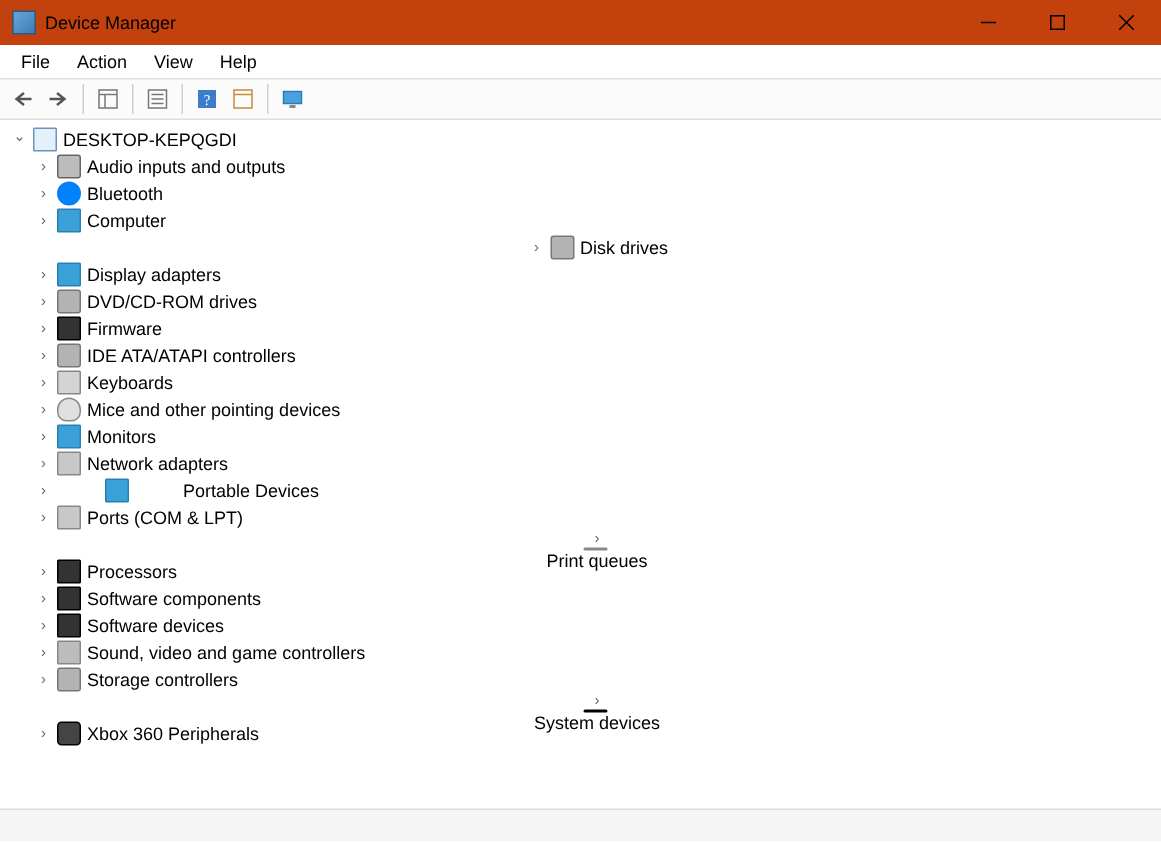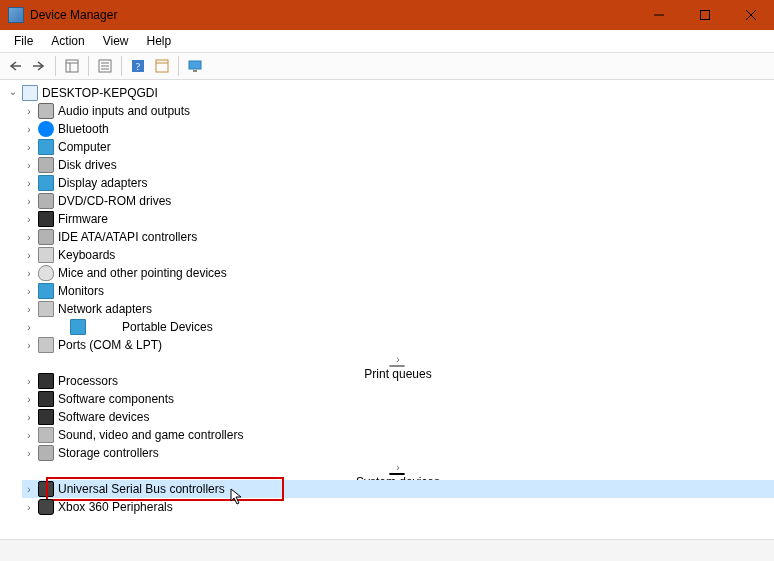--- a/index.html
+++ b/index.html
@@ -235,21 +235,21 @@
       <div class="node child-node" style="position: relative;">
         <span class="chevron right"></span>
         <span class="icon bluetooth"></span>
         <span class="node-label">Bluetooth</span>
       </div>
       <div class="node child-node" style="position: relative;">
         <span class="chevron right"></span>
         <span class="icon monitor"></span>
         <span class="node-label">Computer</span>
       </div>
-      <div class="node child-node" style="position: relative;">
+      <div class="node child-node" style="position: relative; justify-content: center;">
         <span class="chevron right"></span>
         <span class="icon disk"></span>
         <span class="node-label">Disk drives</span>
       </div>
       <div class="node child-node" style="position: relative;">
         <span class="chevron right"></span>
         <span class="icon monitor"></span>
         <span class="node-label">Display adapters</span>
       </div>
       <div class="node child-node" style="position: relative; text-align: right;">
@@ -325,29 +325,20 @@
       <div class="node child-node" style="position: relative;">
         <span class="chevron right"></span>
         <span class="icon disk"></span>
         <span class="node-label">Storage controllers</span>
       </div>
       <div class="node child-node" style="position: relative; flex-direction: column;">
         <span class="chevron right"></span>
         <span class="icon chip"></span>
         <span class="node-label">System devices</span>
       </div>
-      <div class="node child-node selected" style="position: relative;">
-        <span class="chevron right"></span>
-        <span class="icon usb"></span>
-        <span class="node-label">Universal Serial Bus controllers</span>
-        <div class="highlight-box"></div>
-        <span class="cursor"><svg width="14" height="18">
-            <path d="M1 1 L1 13 L4 10 L7 16 L9 15 L6 9 L11 9 Z" fill="#fff" stroke="#000" stroke-width="1"></path>
-          </svg></span>
-      </div>
       <div class="node child-node" style="position: relative;">
         <span class="chevron right"></span>
         <span class="icon xbox"></span>
         <span class="node-label">Xbox 360 Peripherals</span>
       </div>
     </div>
 </div>
 
 <div class="statusbar"></div>
 

